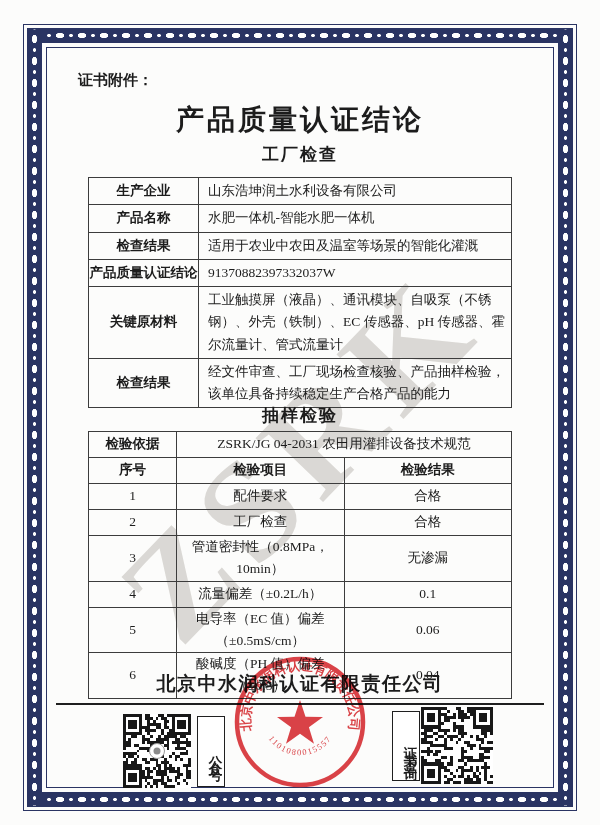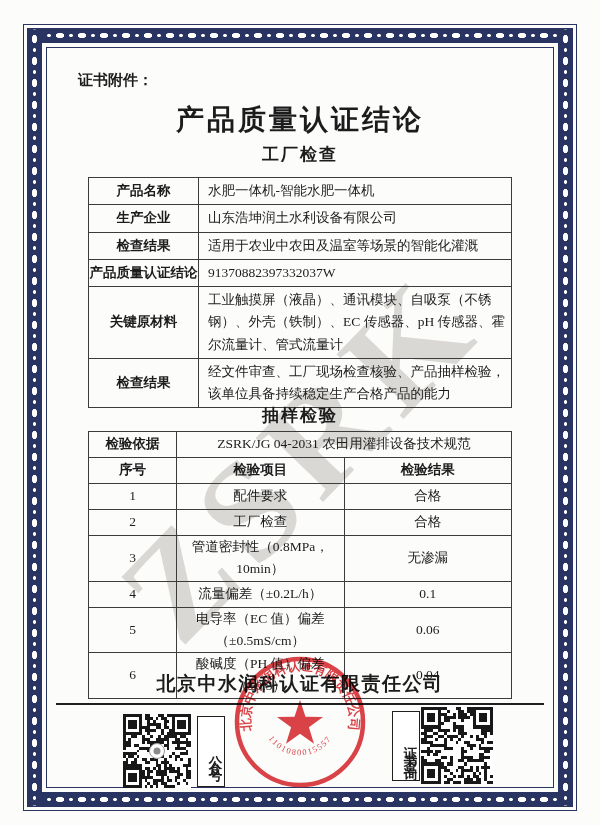--- a/index.html
+++ b/index.html
@@ -110,26 +110,26 @@
 
   <div class="content">
 
     <div class="attachment">证书附件：</div>
     <div class="title">产品质量认证结论</div>
     <div class="section-heading s1">工厂检查</div>
 
     <table class="t1">
       <tbody>
           <tr class="sng">
+        <td class="lbl">生产企业</td>
+        <td class="val">山东浩坤润土水利设备有限公司</td>
+      </tr>
+      <tr class="sng">
         <td class="lbl">产品名称</td>
         <td class="val">水肥一体机-智能水肥一体机</td>
-      </tr>
-      <tr class="sng">
-        <td class="lbl">生产企业</td>
-        <td class="val">山东浩坤润土水利设备有限公司</td>
       </tr>
       <tr class="sng">
         <td class="lbl">检查结果</td>
         <td class="val">适用于农业中农田及温室等场景的智能化灌溉</td>
       </tr>
       <tr class="sng">
         <td class="lbl">产品质量认证结论</td>
         <td class="val">91370882397332037W</td>
       </tr>
       <tr class="dbl">

